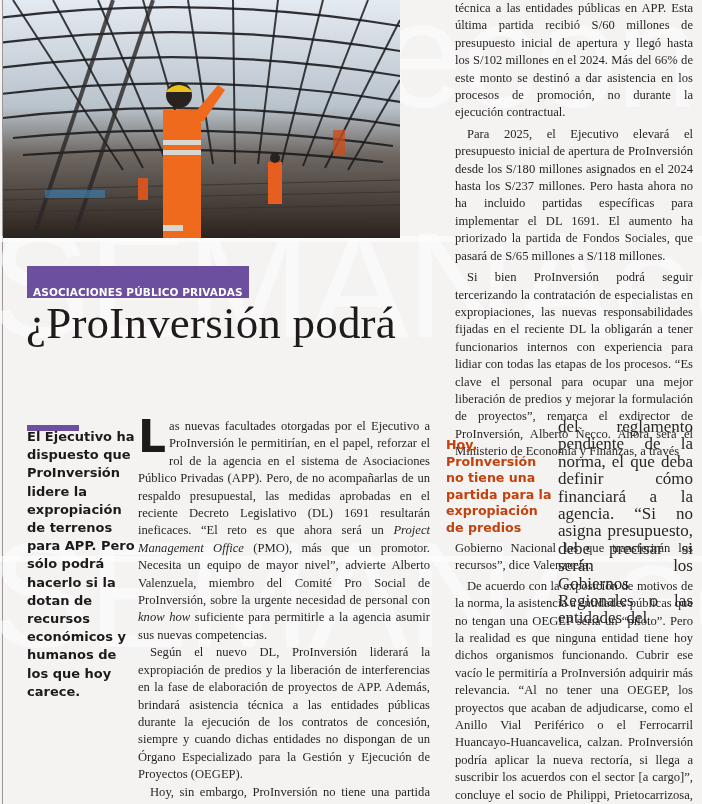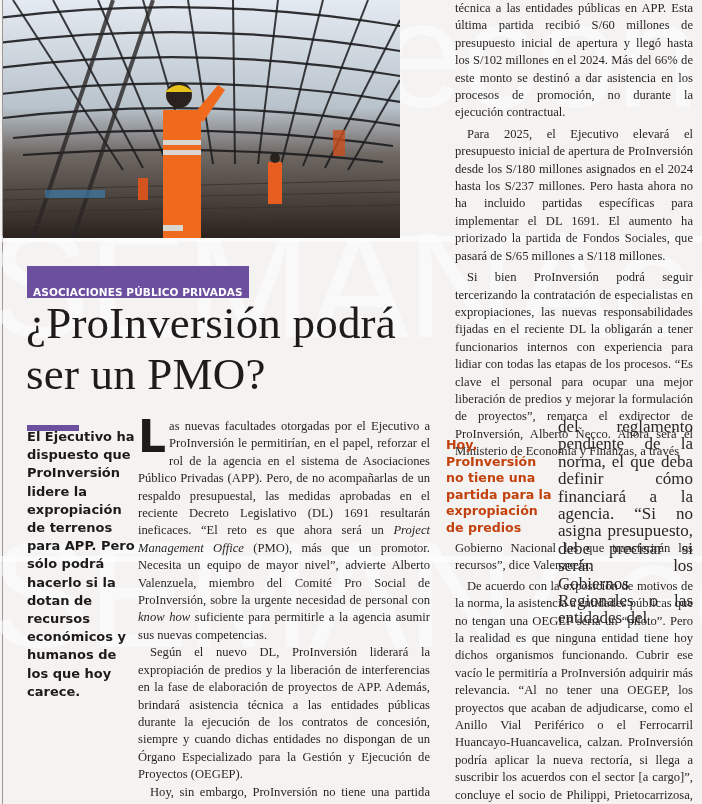--- a/index.html
+++ b/index.html
@@ -169,21 +169,20 @@
     <rect x="135" y="178" width="10" height="22" fill="#d4541f"></rect>
     <rect x="330" y="130" width="12" height="26" fill="#c94e1e" opacity="0.8"></rect>
     <rect x="42" y="190" width="60" height="8" fill="#3d7aa8" opacity="0.7"></rect>
   </svg>
 </div>
 
 <div class="section-tag">ASOCIACIONES PÚBLICO PRIVADAS</div>
 
 <h1 class="headline">
   <span>¿ProInversión podrá</span><br>
-  <span>ser un PMO?</span>
 </h1>
 
 <div class="summary-bar"></div>
 <p class="summary">El Ejecutivo ha dispuesto que ProInversión lidere la expropiación de terrenos para APP. Pero sólo podrá hacerlo si la dotan de recursos económicos y humanos de los que hoy carece.</p>
 
 <div class="col-body">
   <p class="first"><span class="dropcap">L</span><span>as nuevas facultades otorgadas por el Ejecutivo a ProInversión le permitirían, en el papel, reforzar el rol de la agencia en el sistema de Asociaciones Público Privadas (APP). Pero, de no acompañarlas de un respaldo presupuestal, las medidas aprobadas en el reciente Decreto Legislativo (DL) 1691 resultarán ineficaces. “El reto es que ahora será un </span><i>Project Management Office</i><span> (PMO), más que un promotor. Necesita un equipo de mayor nivel”, advierte Alberto Valenzuela, miembro del Comité Pro Social de ProInversión, sobre la urgente necesidad de personal con </span><i>know how</i><span> suficiente para permitirle a la agencia asumir sus nuevas competencias.</span></p>
   <p>Según el nuevo DL, ProInversión liderará la expropiación de predios y la liberación de interferencias en la fase de elaboración de proyectos de APP. Además, brindará asistencia técnica a las entidades públicas durante la ejecución de los contratos de concesión, siempre y cuando dichas entidades no dispongan de un Órgano Especializado para la Gestión y Ejecución de Proyectos (OEGEP).</p>
   <p>Hoy, sin embargo, ProInversión no tiene una partida presupuestal para la expropiación de predios. Lo que tiene es una dedicada a brindar asistencia</p>
 </div>

